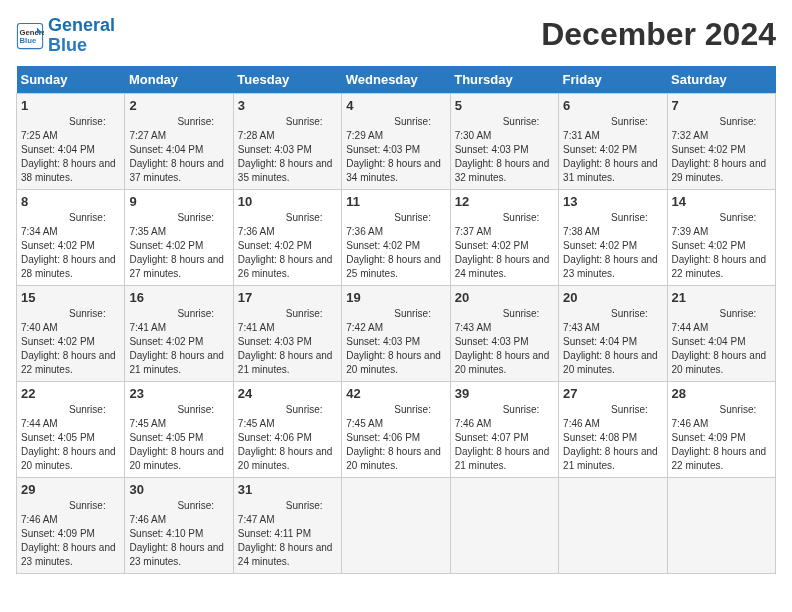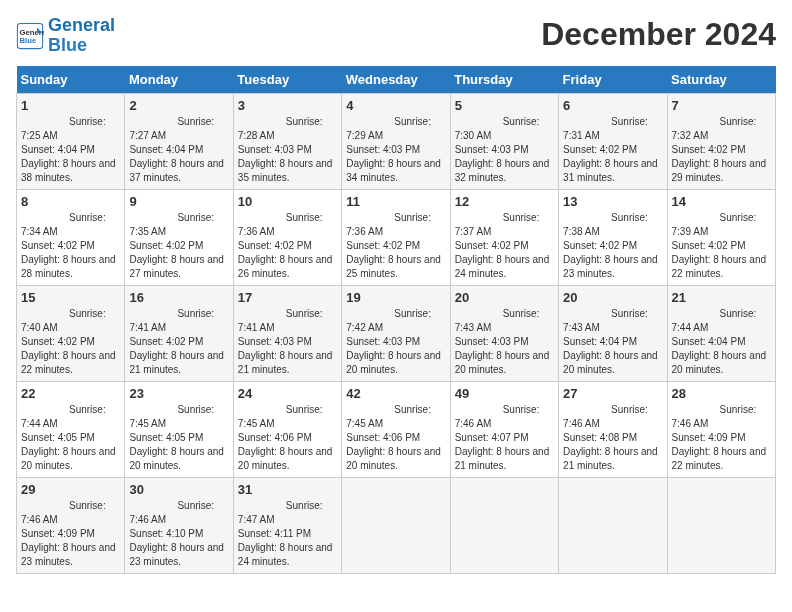--- a/index.html
+++ b/index.html
@@ -176,21 +176,21 @@
       </tr>
       <tr>
         <td><span class="day-num">22</span>
         <span class="day-info">Sunrise: 7:44 AM<br>Sunset: 4:05 PM<br>Daylight: 8 hours and 20 minutes.</span></td>
         <td><span class="day-num">23</span>
         <span class="day-info">Sunrise: 7:45 AM<br>Sunset: 4:05 PM<br>Daylight: 8 hours and 20 minutes.</span></td>
         <td><span class="day-num">24</span>
         <span class="day-info">Sunrise: 7:45 AM<br>Sunset: 4:06 PM<br>Daylight: 8 hours and 20 minutes.</span></td>
         <td><span class="day-num">42</span>
         <span class="day-info">Sunrise: 7:45 AM<br>Sunset: 4:06 PM<br>Daylight: 8 hours and 20 minutes.</span></td>
-        <td><span class="day-num">49</span>
+        <td><span class="day-num">39</span>
         <span class="day-info">Sunrise: 7:46 AM<br>Sunset: 4:07 PM<br>Daylight: 8 hours and 21 minutes.</span></td>
         <td><span class="day-num">27</span>
         <span class="day-info">Sunrise: 7:46 AM<br>Sunset: 4:08 PM<br>Daylight: 8 hours and 21 minutes.</span></td>
         <td><span class="day-num">28</span>
         <span class="day-info">Sunrise: 7:46 AM<br>Sunset: 4:09 PM<br>Daylight: 8 hours and 22 minutes.</span></td>
       </tr>
       <tr>
         <td><span class="day-num">29</span>
         <span class="day-info">Sunrise: 7:46 AM<br>Sunset: 4:09 PM<br>Daylight: 8 hours and 23 minutes.</span></td>
         <td><span class="day-num">30</span>

